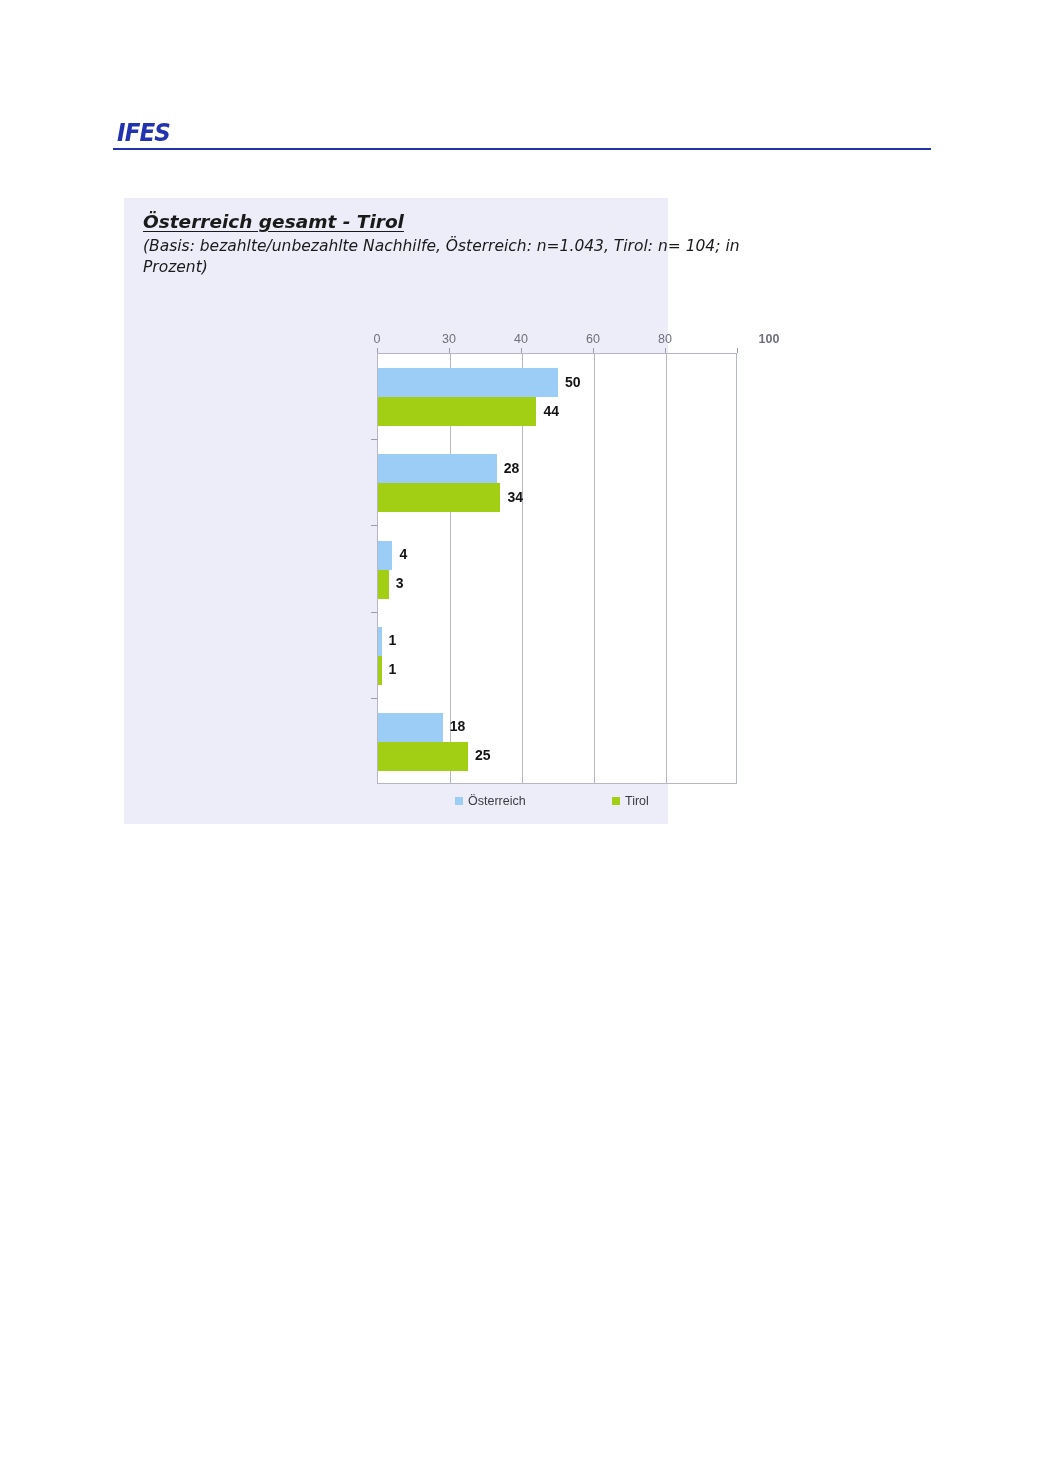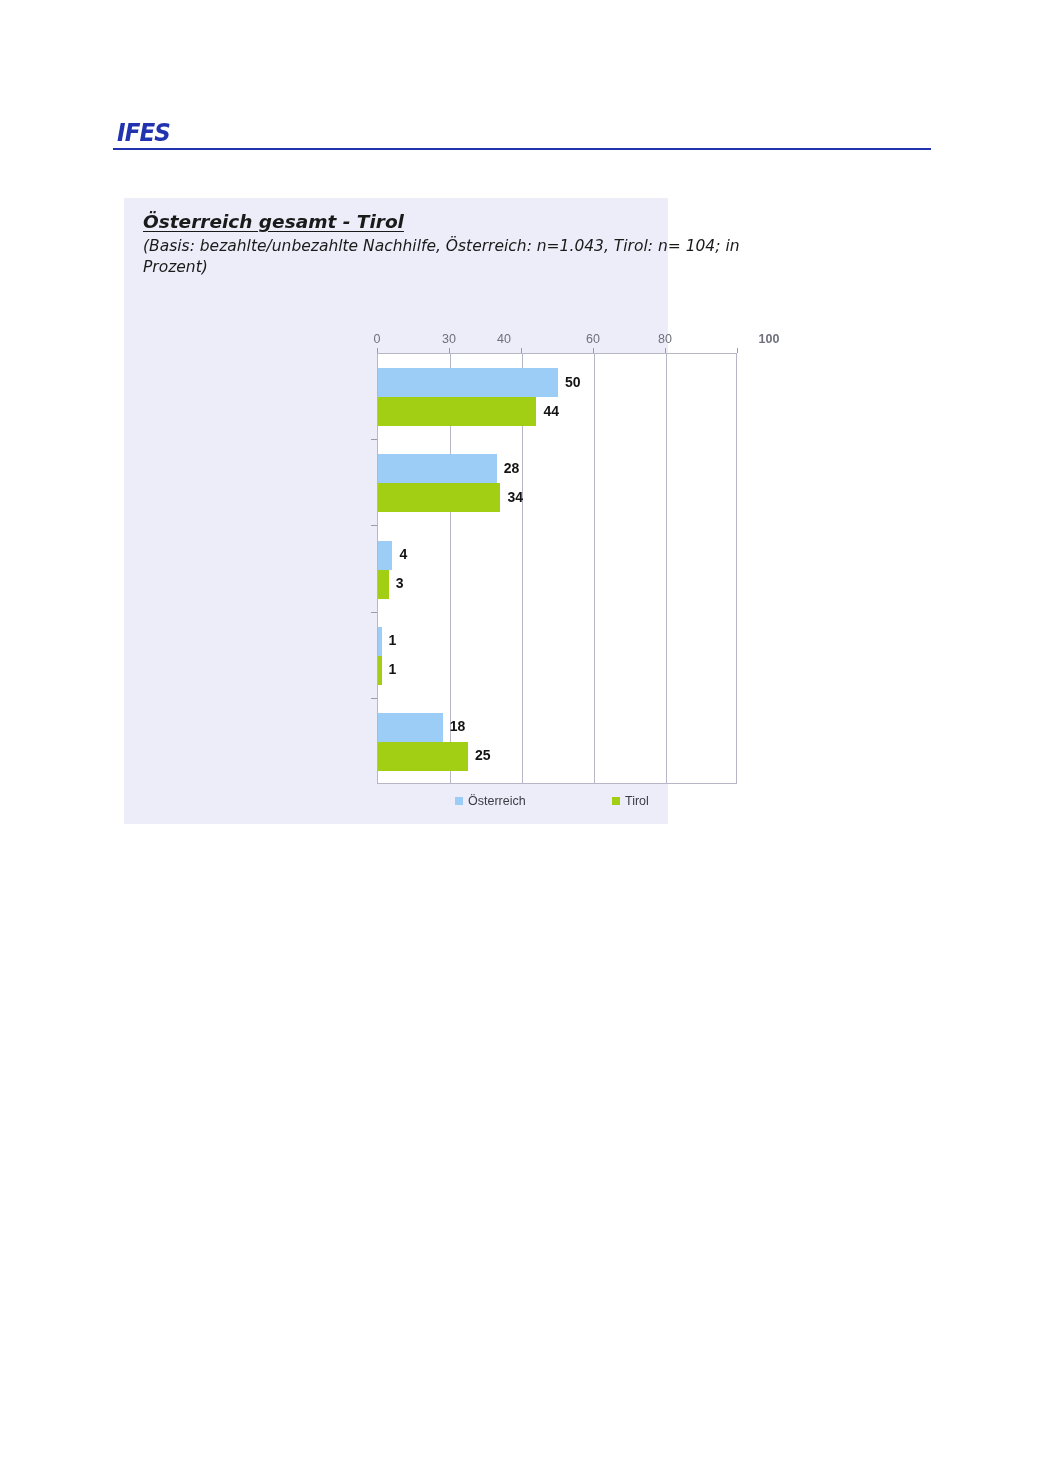--- a/index.html
+++ b/index.html
@@ -198,21 +198,21 @@
   <div id="chart-subtitle">
     <div>(Basis: bezahlte/unbezahlte Nachhilfe, Österreich: n=1.043, Tirol: n= 104; in</div>
     <div>Prozent)</div>
   </div>
 
   <div id="xaxis-labels">
       <div class="xtick-label" style="left: 253px;">0</div>
       <div class="xtick-mark" style="left: 253px;"></div>
       <div class="xtick-label" style="left: 325px;">30</div>
       <div class="xtick-mark" style="left: 325px;"></div>
-      <div class="xtick-label" style="left: 380px;">40</div>
+      <div class="xtick-label" style="left: 397px;">40</div>
       <div class="xtick-mark" style="left: 397px;"></div>
       <div class="xtick-label" style="left: 469px;">60</div>
       <div class="xtick-mark" style="left: 469px;"></div>
       <div class="xtick-label" style="left: 541px;">80</div>
       <div class="xtick-mark" style="left: 541px;"></div>
       <div class="xtick-label" style="left: 645px; font-weight: bold;">100</div>
       <div class="xtick-mark" style="left: 613px;"></div>
     </div>
 
   <div id="category-labels">

